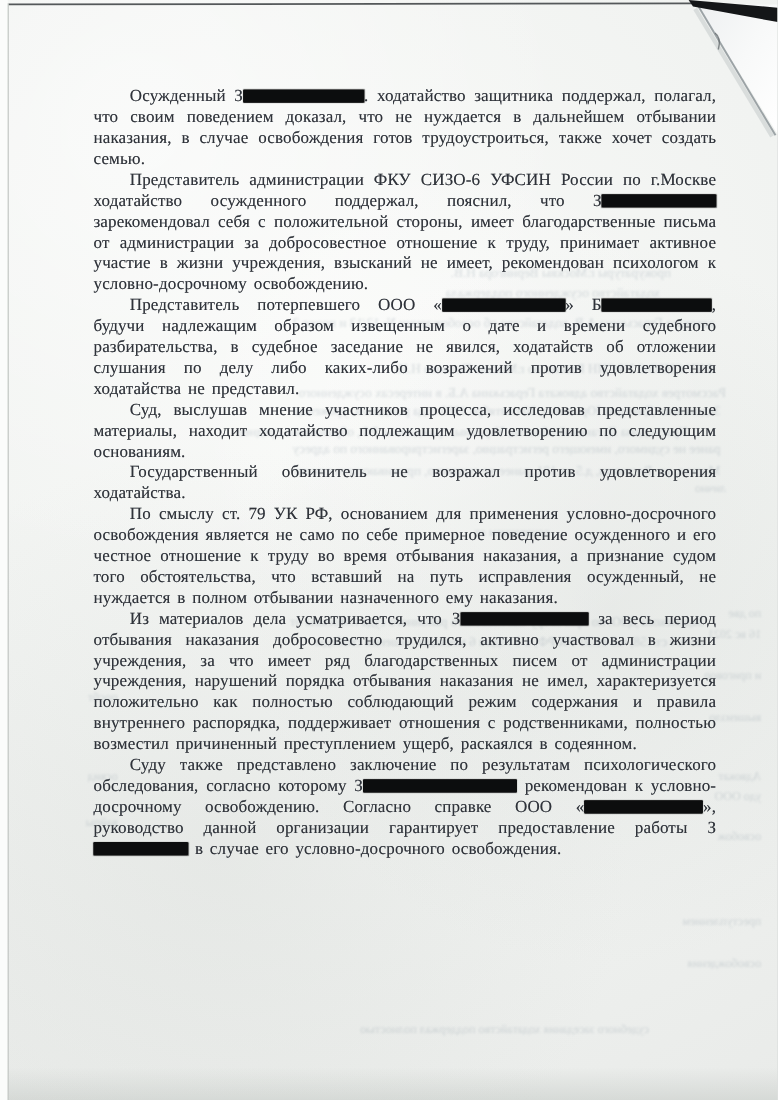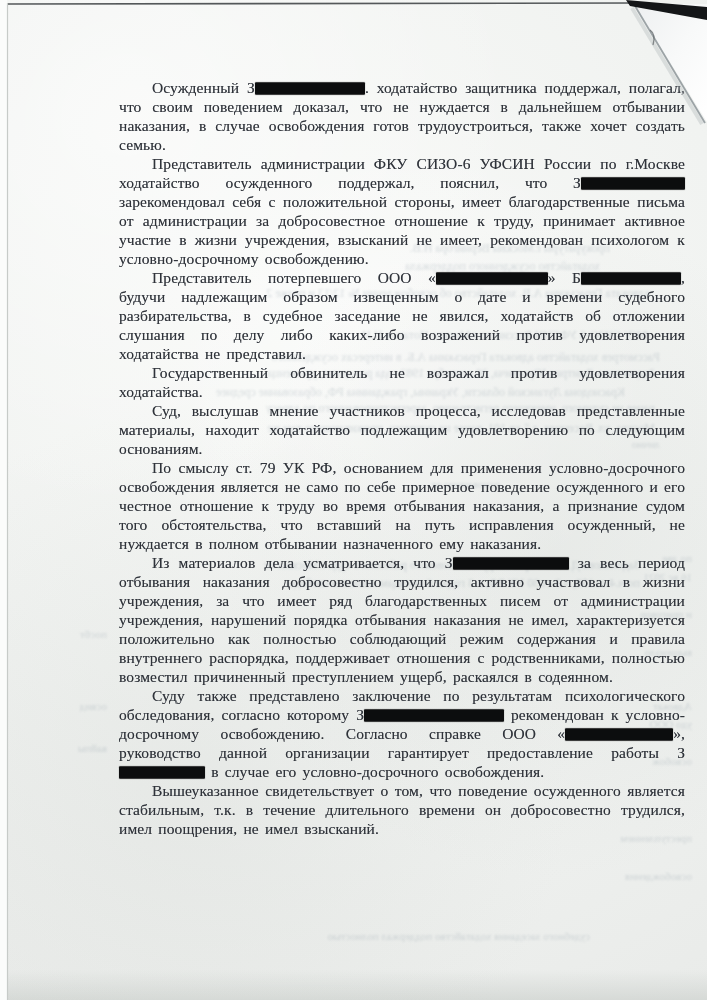--- a/index.html
+++ b/index.html
@@ -22,21 +22,20 @@
   .ghost{
     position:absolute;transform:scaleX(-1);filter:blur(1.15px);opacity:.27;
     color:var(--ghost,#7c8c99);white-space:nowrap;overflow:hidden;
     font-family:"Liberation Serif", serif;
   }
   .text-block{
     position:absolute;left:85px;top:78px;width:566px;z-index:3;
     font-size:15.5px;line-height:19px;color:var(--ink,#2f333a);
     text-align:justify;word-spacing:2.2px;letter-spacing:.1px;
     text-shadow:0 0 .6px rgba(45,50,60,.5);
-    margin-left:34px;
   }
   .para{margin:0;text-indent:33px;}
   .redact{
     display:inline-block;height:12.5px;background:var(--redaction,#0c0d0e);
     transform:translateY(1.5px);border-radius:1px;box-shadow:0 0 1px rgba(0,0,0,.6);
   }
   .decor{position:absolute;inset:0;z-index:6;pointer-events:none;}
 </style>
 </head>
 <body>
@@ -70,26 +69,25 @@
       <div class="ghost" style="left: 62px; top: 628px; width: 45px; font-size: 11px;">посбт</div>
       <div class="ghost" style="left: 62px; top: 700px; width: 45px; font-size: 11px;">освид</div>
       <div class="ghost" style="left: 62px; top: 742px; width: 45px; font-size: 11px;">вайпы</div>
       <div class="ghost" style="left: 250px; top: 930px; width: 340px; font-size: 11px;">судебного заседания ходатайство поддержал полностью</div>
     </div>
 
   <div class="text-block">
       <p class="para"><span>Осужденный З</span><span class="redact" style="width: 110px;"></span><span>. ходатайство защитника поддержал, полагал, что своим поведением доказал, что не нуждается в дальнейшем отбывании наказания, в случае освобождения готов трудоустроиться, также хочет создать семью.</span></p>
       <p class="para"><span>Представитель администрации ФКУ СИЗО-6 УФСИН России по г.Москве ходатайство осужденного поддержал, пояснил, что З</span><span class="redact" style="width: 104px;"></span><span> зарекомендовал себя с положительной стороны, имеет благодарственные письма от администрации за добросовестное отношение к труду, принимает активное участие в жизни учреждения, взысканий не имеет, рекомендован психологом к условно-досрочному освобождению.</span></p>
       <p class="para"><span>Представитель потерпевшего ООО «</span><span class="redact" style="width: 112px;"></span><span>» Б</span><span class="redact" style="width: 100px;"></span><span>, будучи надлежащим образом извещенным о дате и времени судебного разбирательства, в судебное заседание не явился, ходатайств об отложении слушания по делу либо каких-либо возражений против удовлетворения ходатайства не представил.</span></p>
+      <p class="para"><span>Суд, выслушав мнение участников процесса, исследовав представленные материалы, находит ходатайство подлежащим удовлетворению по следующим основаниям.</span></p>
       <p class="para"><span>Государственный обвинитель не возражал против удовлетворения ходатайства.</span></p>
-      <p class="para"><span>Суд, выслушав мнение участников процесса, исследовав представленные материалы, находит ходатайство подлежащим удовлетворению по следующим основаниям.</span></p>
       <p class="para"><span>По смыслу ст. 79 УК РФ, основанием для применения условно-досрочного освобождения является не само по себе примерное поведение осужденного и его честное отношение к труду во время отбывания наказания, а признание судом того обстоятельства, что вставший на путь исправления осужденный, не нуждается в полном отбывании назначенного ему наказания.</span></p>
       <p class="para"><span>Из материалов дела усматривается, что З</span><span class="redact" style="width: 116px;"></span><span> за весь период отбывания наказания добросовестно трудился, активно участвовал в жизни учреждения, за что имеет ряд благодарственных писем от администрации учреждения, нарушений порядка отбывания наказания не имел, характеризуется положительно как полностью соблюдающий режим содержания и правила внутреннего распорядка, поддерживает отношения с родственниками, полностью возместил причиненный преступлением ущерб, раскаялся в содеянном.</span></p>
       <p class="para"><span>Суду также представлено заключение по результатам психологического обследования, согласно которому З</span><span class="redact" style="width: 140px;"></span><span> рекомендован к условно-досрочному освобождению. Согласно справке ООО «</span><span class="redact" style="width: 108px;"></span><span>», руководство данной организации гарантирует предоставление работы З</span><span class="redact" style="width: 86px;"></span><span> в случае его условно-досрочного освобождения.</span></p>
-      <p class="para"><span>Вышеуказанное свидетельствует о том, что поведение осужденного является стабильным, т.к. в течение длительного времени он добросовестно трудился, имел поощрения, не имел взысканий.</span></p>
     </div>
 
   <svg class="decor" width="707" height="1000" viewBox="0 0 707 1000" xmlns="http://www.w3.org/2000/svg">
     <defs>
       <linearGradient id="foldGrad" x1="0" y1="0" x2="1" y2="1">
         <stop offset="0" stop-color="#eef0f1"></stop>
         <stop offset="0.5" stop-color="#f8f9f9"></stop>
         <stop offset="1" stop-color="#ffffff"></stop>
       </linearGradient>
     </defs>

